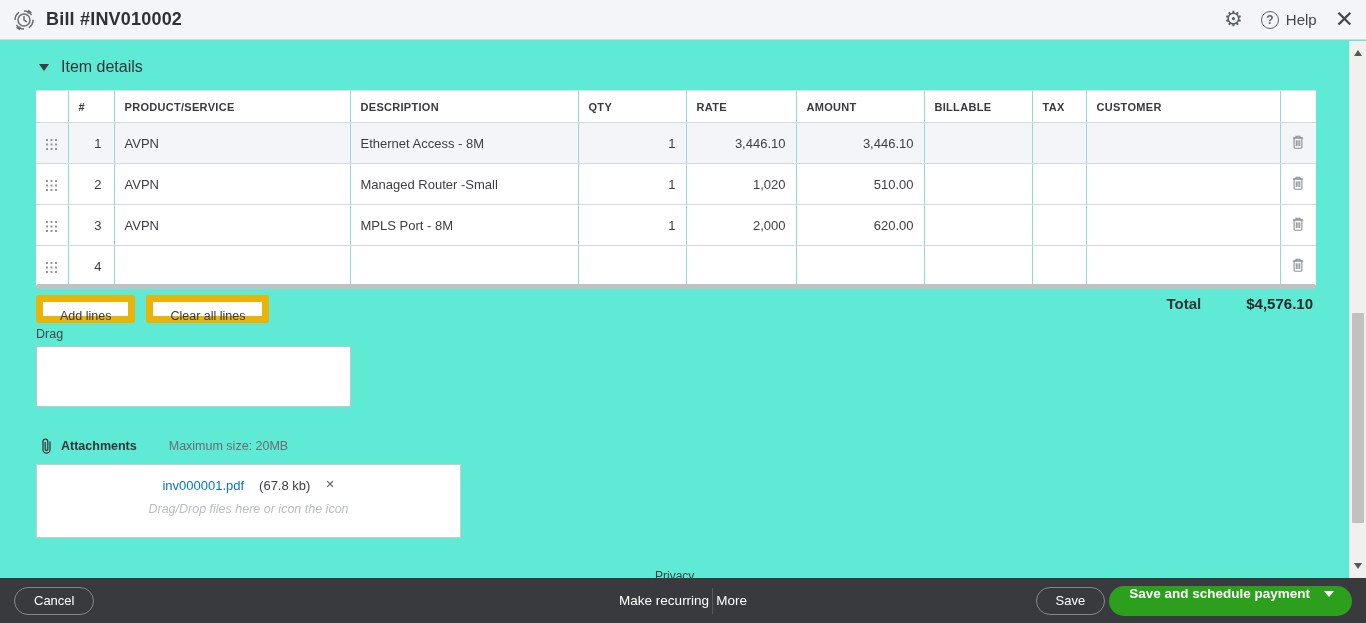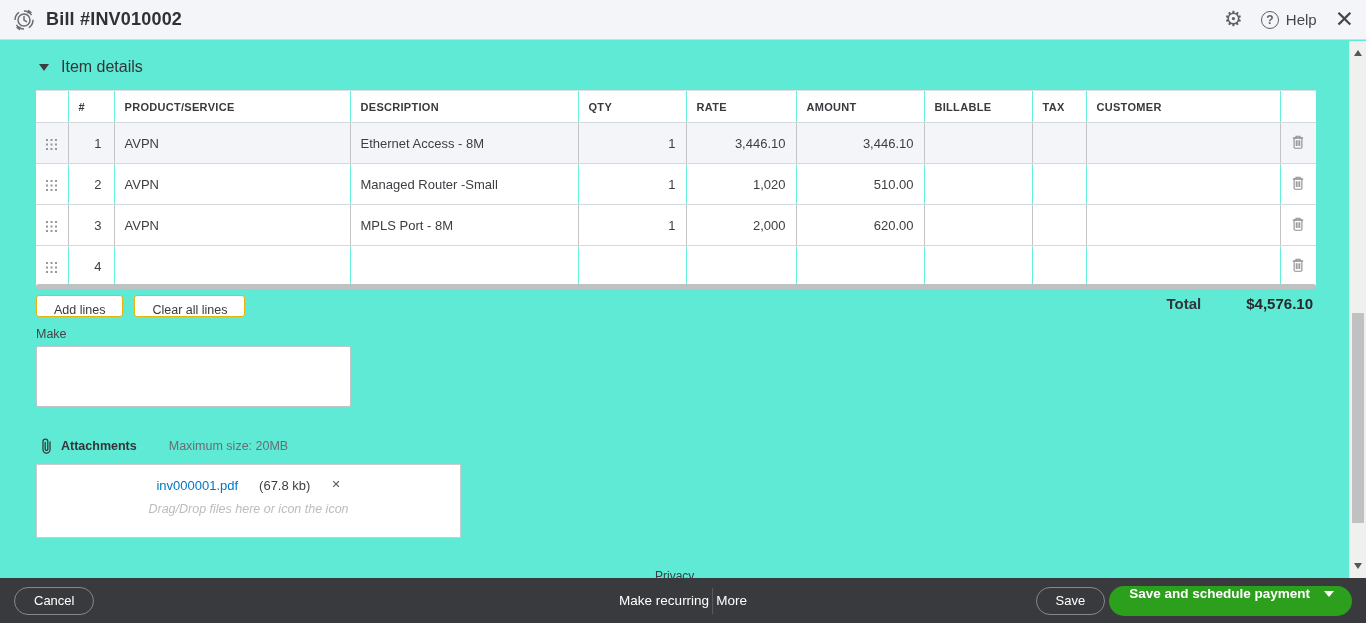--- a/index.html
+++ b/index.html
@@ -44,39 +44,39 @@
   .c-num { text-align:right; padding-right:12px !important; }
   .c-drag { text-align:center; cursor:grab; }
   .c-trash { text-align:center; cursor:pointer; }
   .drag-dots { display:inline-block; vertical-align:middle; }
 
   .h-scrollbar { position:absolute; top:284px; left:36px; width:1280px; height:5px;
                  background:#bfc1c3; border-radius:3px; }
 
   
   .lines-buttons { position:absolute; top:295px; left:36px; display:flex; gap:11px; }
-  .ghost-btn { height:22px; padding:7px 17px; background:#fff; border:1px solid #eab308;
+  .ghost-btn { height:22px; padding:7px 17px; background:#fff; border:7px solid #eab308;
                border-radius:3px; font-size:12.5px; color:#393a3d; font-family:inherit; cursor:pointer; }
   .total-group { position:absolute; top:295px; right:53px; display:flex; align-items:baseline; gap:45px; }
   .total-label { font-size:15px; font-weight:600; color:#33353a; }
   .total-value { font-size:15px; font-weight:bold; color:#26282c; }
 
   
   .memo-label { position:absolute; top:327px; left:36px; font-size:12.5px; color:#43464b; }
   .memo-box { position:absolute; top:346px; left:36px; width:315px; height:61px;
               border:1px solid #c1c4c8; border-radius:2px; resize:none; font-family:inherit; font-size:13px; padding:6px; }
 
   
   .attach-header { position:absolute; top:437px; left:40px; display:flex; align-items:center; gap:8px; }
   .attach-title { font-size:12.5px; font-weight:bold; color:#33353a; }
   .attach-max { font-size:12.5px; color:#6b6c72; margin-left:24px; }
   .dropzone { position:absolute; top:464px; left:36px; width:425px; height:74px;
               border:1px solid #c9ccce; background:#fff; display:flex; flex-direction:column;
               align-items:center; justify-content:flex-start; padding-top:13px; gap:9px; }
-  .file-line { font-size:13px; display:flex; align-items:flex-start; gap:21px; }
+  .file-line { font-size:13px; display:flex; align-items:flex-start; gap:15px; }
   .file-link { color:#0077c5; cursor:pointer; }
   .file-size { color:#3c3e42; }
   .file-remove { color:#55585c; font-size:11px; cursor:pointer; font-family:"DejaVu Sans", sans-serif; }
   .drop-hint { font-size:12.5px; font-style:italic; color:#b9bcc0; }
   .show-existing { position:absolute; top:540px; left:36px; width:425px; text-align:center;
                    font-size:13px; color:#0077c5; cursor:pointer; }
 
   .clipped-text { position:absolute; top:570px; left:655px; height:8px; width:46px;
                   overflow:hidden; font-size:12px; line-height:12px; color:#3c3e42; }
 
@@ -308,21 +308,21 @@
 
   <div class="lines-buttons">
     <button class="ghost-btn">Add lines</button>
     <button class="ghost-btn">Clear all lines</button>
   </div>
   <div class="total-group">
     <span class="total-label">Total</span>
     <span class="total-value">$4,576.10</span>
   </div>
 
-  <div class="memo-label">Make</div>
+  <div class="memo-label">Drag</div>
   <textarea class="memo-box" style=""></textarea>
 
   <div class="attach-header">
     <span>
       <svg width="13" height="18" viewBox="0 0 14 19">
         <path fill="none" stroke="#393a3d" stroke-width="1.4" stroke-linecap="round" d="M10.8 5.2 v8.1 a3.8 3.8 0 0 1 -7.6 0 V4.6 a2.6 2.6 0 0 1 5.2 0 v8.3 a1.4 1.4 0 0 1 -2.8 0 V5.5"></path>
       </svg>
     </span>
     <span class="attach-title">Attachments</span>
     <span class="attach-max">Maximum size: 20MB</span>

